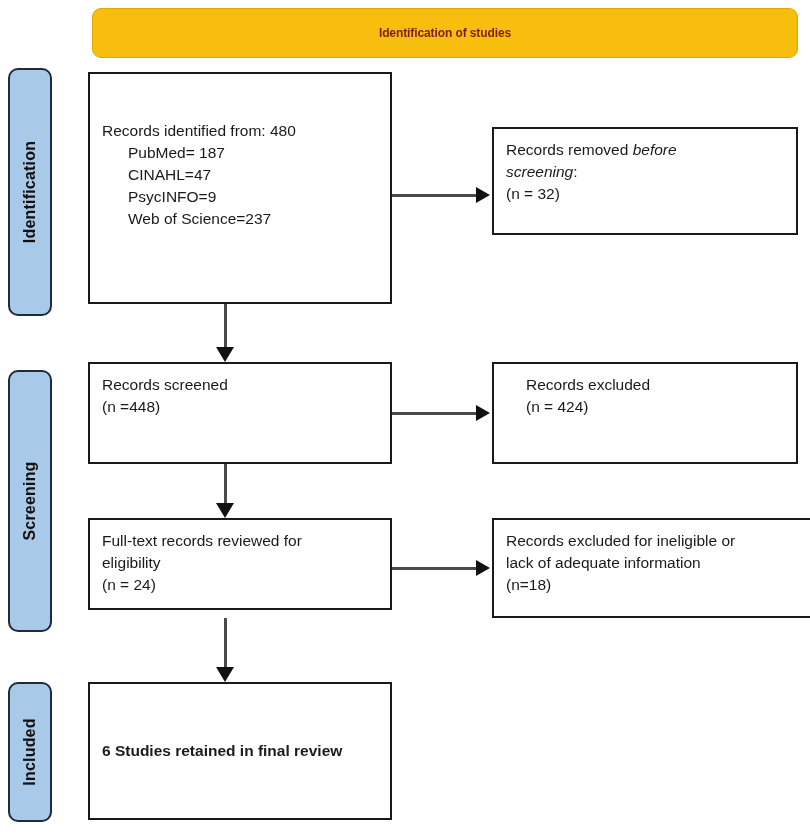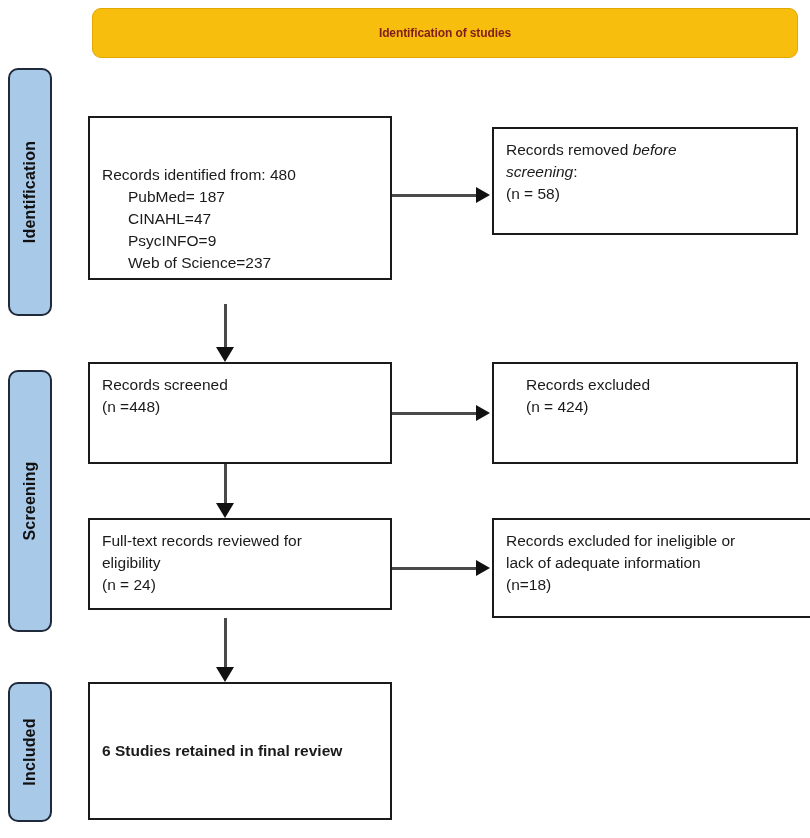--- a/index.html
+++ b/index.html
@@ -79,21 +79,21 @@
   }
   .box .line {
     font-size: 15.5px;
     line-height: 1.42;
     color: #1a1a1a;
     white-space: pre;
   }
   .box .indent { padding-left: 26px; }
   .box .ital { font-style: italic; }
 
-  #box-identified       { left: 88px;  top: 72px;  width: 304px; height: 164px; margin-top: 44px; }
+  #box-identified       { left: 88px;  top: 72px;  width: 304px; height: 232px; }
   #box-removed          { left: 492px; top: 127px; width: 306px; height: 108px; }
   #box-screened         { left: 88px;  top: 362px; width: 304px; height: 102px; }
   #box-excluded         { left: 492px; top: 362px; width: 306px; height: 102px; padding-left: 32px; }
   #box-fulltext         { left: 88px;  top: 518px; width: 304px; height: 92px; }
   #box-excluded-inelig  { left: 492px; top: 518px; width: 362px; height: 100px; }
   #box-included         { left: 88px;  top: 682px; width: 304px; height: 138px; }
 
   #box-identified { justify-content: flex-start; padding-top: 46px; }
   #box-included   { justify-content: center; font-weight: bold; }
 
@@ -166,21 +166,21 @@
     <div class="line">Records identified from: 480</div>
     <div class="line indent">PubMed= 187</div>
     <div class="line indent">CINAHL=47</div>
     <div class="line indent">PsycINFO=9</div>
     <div class="line indent">Web of Science=237</div>
   </div>
 
   <div class="box" id="box-removed">
     <div class="line"><span>Records removed </span><span class="ital">before</span></div>
     <div class="line"><span class="ital">screening</span><span>:</span></div>
-    <div class="line">(n = 58)</div>
+    <div class="line">(n = 32)</div>
   </div>
 
   <div class="box" id="box-screened">
     <div class="line">Records screened</div>
     <div class="line">(n =448)</div>
   </div>
 
   <div class="box" id="box-excluded">
     <div class="line">Records excluded</div>
     <div class="line">(n = 424)</div>

